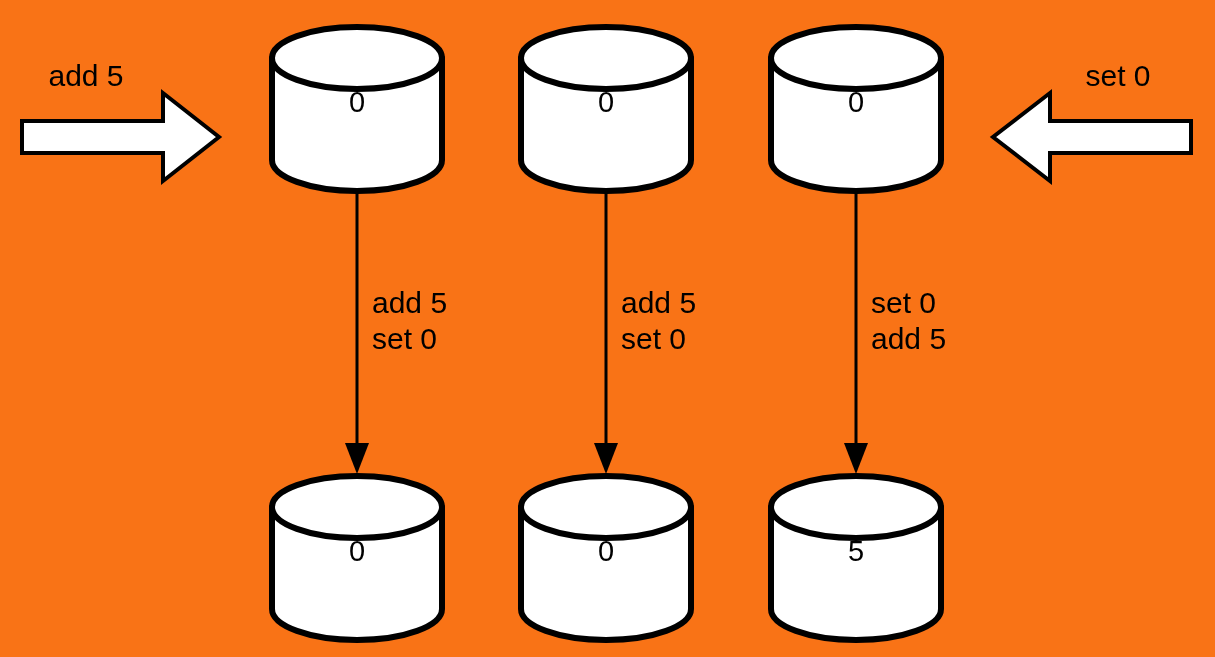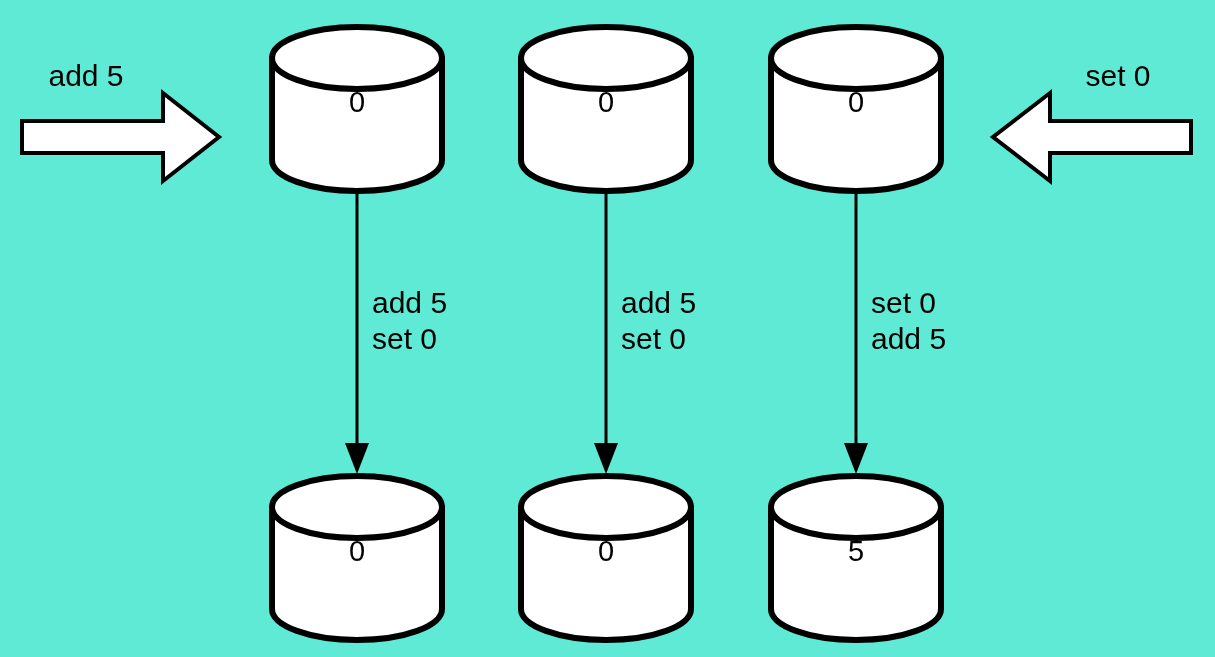--- a/index.html
+++ b/index.html
@@ -8,21 +8,21 @@
     padding: 0;
     background: #ffffff;
   }
   body {
     font-family: "Liberation Sans", sans-serif;
   }
   #canvas {
     position: relative;
     width: 1215px;
     height: 657px;
-    background: #5eead4;
+    background: #f97316;
     overflow: hidden;
   }
   #diagram-svg {
     position: absolute;
     left: 0;
     top: 0;
     width: 1215px;
     height: 657px;
     display: block;
   }

